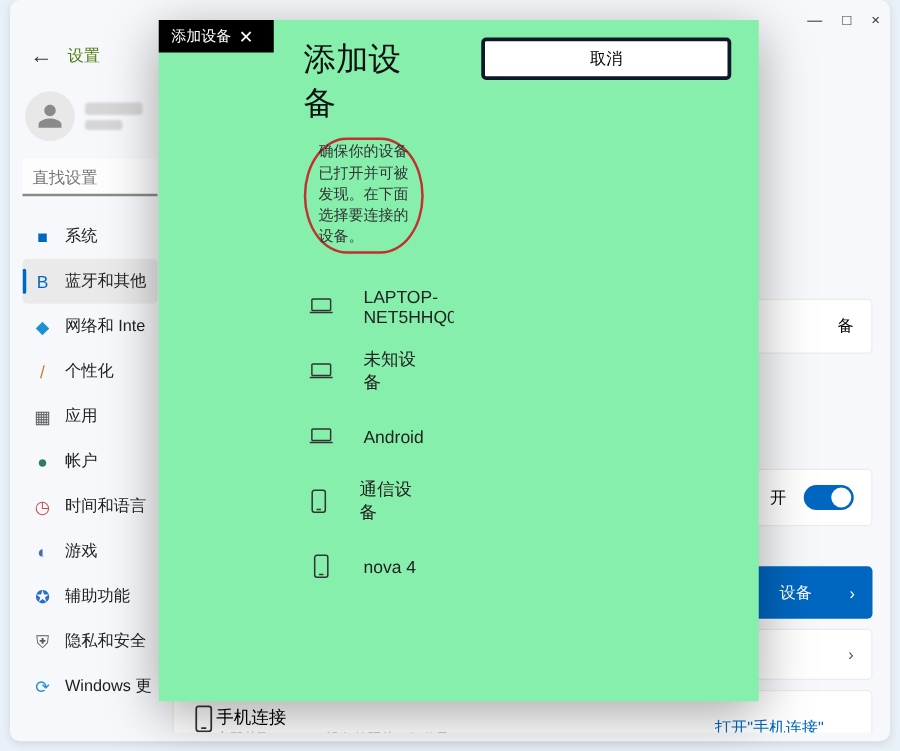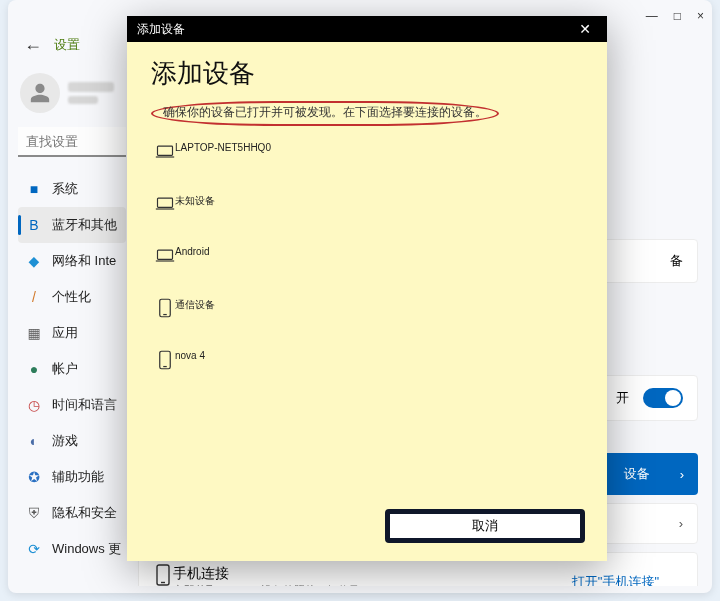--- a/index.html
+++ b/index.html
@@ -56,42 +56,42 @@
   .chevron { color:#555; font-size:13px; }
   .toggle { width:40px; height:20px; border-radius:10px; background:#0067c0; position:relative; }
   .toggle::after { content:""; position:absolute; right:2px; top:2px; width:16px; height:16px; border-radius:50%; background:#fff; }
   .phone-row { display:flex; align-items:flex-start; }
   .phone-row .ptitle { font-size:14px; }
   .phone-row .psub { font-size:11px; color:#777; }
 
   
   .modal {
     position: absolute; left: 127px; top: 16px; width: 480px; height: 545px;
-    background: #fef9c3; box-shadow: 0 10px 40px rgba(0,0,0,.35); z-index: 10;
-    display:flex; flex-direction:column;
+    background: #86efac; box-shadow: 0 10px 40px rgba(0,0,0,.35); z-index: 10;
+    display:flex; 
   }
   .modal-titlebar {
     background: #000; color:#fff; height: 26px; display:flex; align-items:center;
     padding: 0 10px; font-size:12px; justify-content:space-between;
   }
   .modal-close { color:#fff; font-size:14px; cursor:pointer; padding:0 6px; }
   .modal-body { padding: 14px 24px 0; flex:1; overflow:hidden; }
   .modal-h1 { font-size: 26px; font-weight: 400; color:#111; margin-bottom: 10px; }
   .modal-sub { font-size: 12px; color:#333; margin-bottom: 16px; position: relative; display: inline-block; }
   .circled { border: 2px solid #c23030; border-radius: 50% / 70%; padding: 1px 10px 3px; display:inline-block; }
 
   .dev-item {
-    display:flex; align-items:flex-start; gap: 0; height: 52px; cursor:pointer;
-    padding: 0 4px; font-size: 10px; color:#222;
+    display:flex; align-items:center; gap: 24px; height: 52px; cursor:pointer;
+    padding: 0 4px; font-size: 14px; color:#222;
   }
   .dev-icon { width:20px; height:20px; display:flex; align-items:center; justify-content:center; color:#333; }
 
   .modal-footer { padding: 14px 22px 18px; display:flex; justify-content:flex-end; }
   .btn-cancel {
-    width: 200px; height: 34px; background:#fff; border:5px solid #0f172a; border-radius:4px;
+    width: 200px; height: 34px; background:#fff; border:3px solid #0f172a; border-radius:4px;
     font-size:13px; cursor:pointer;
   } 
   .card.blue { background:#0067c0; color:#fff; border:none; justify-content:flex-end; gap:30px; }
   .card.blue .chevron { color:#fff; }
   .card.toggle-row { justify-content:flex-end; gap:14px; }
   .link-blue { color:#0067c0; font-size:13px; }
 </style>
 </head>
 <body>
 

